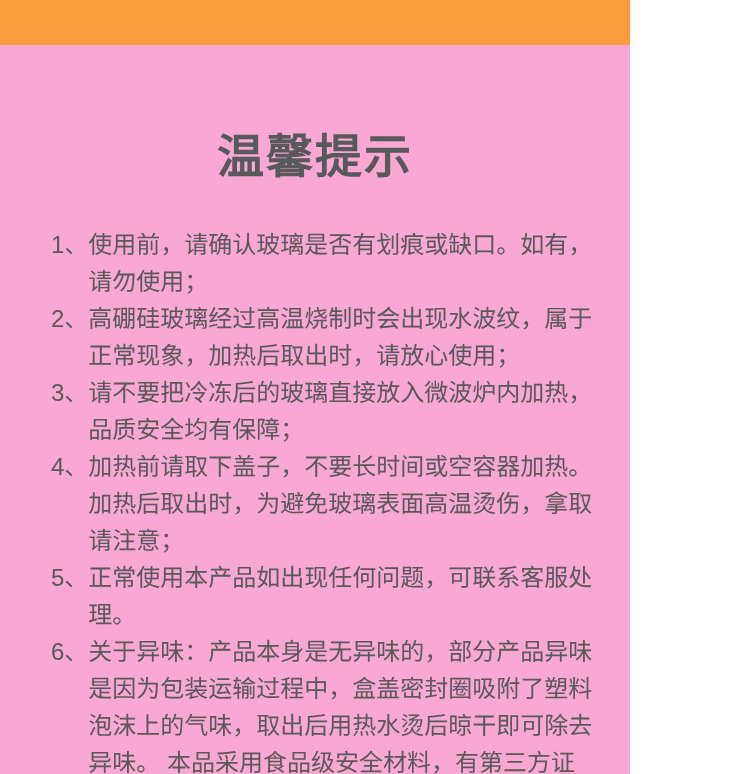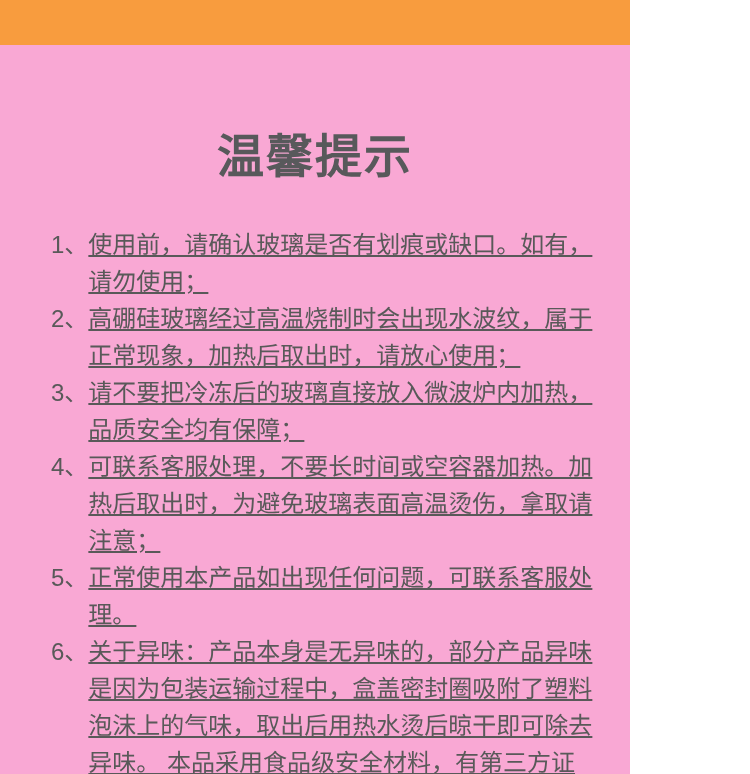--- a/index.html
+++ b/index.html
@@ -45,21 +45,20 @@
   .tip {
     display: flex;
     align-items: flex-start;
   }
   .tip .num {
     flex: 0 0 37px;
     white-space: nowrap;
   }
   .tip .txt {
     flex: 1;
-    text-decoration: underline;
   }
 </style>
 </head>
 <body>
 
 <div class="page">
   <header class="top-band"></header>
 
   <h1 class="title">温馨提示</h1>
 
@@ -71,21 +70,21 @@
     <li class="tip">
       <span class="num">2、</span>
       <span class="txt">高硼硅玻璃经过高温烧制时会出现水波纹，属于正常现象，加热后取出时，请放心使用；</span>
     </li>
     <li class="tip">
       <span class="num">3、</span>
       <span class="txt">请不要把冷冻后的玻璃直接放入微波炉内加热，品质安全均有保障；</span>
     </li>
     <li class="tip">
       <span class="num">4、</span>
-      <span class="txt">可联系客服处理，不要长时间或空容器加热。加热后取出时，为避免玻璃表面高温烫伤，拿取请注意；</span>
+      <span class="txt">加热前请取下盖子，不要长时间或空容器加热。加热后取出时，为避免玻璃表面高温烫伤，拿取请注意；</span>
     </li>
     <li class="tip">
       <span class="num">5、</span>
       <span class="txt">正常使用本产品如出现任何问题，可联系客服处理。</span>
     </li>
     <li class="tip">
       <span class="num">6、</span>
       <span class="txt">关于异味：产品本身是无异味的，部分产品异味是因为包装运输过程中，盒盖密封圈吸附了塑料泡沫上的气味，取出后用热水烫后晾干即可除去异味。 本品采用食品级安全材料，有第三方证书检测认证，品质安全均有保障，亲亲可以放心使用的哦！</span>
     </li>
   </ol>

